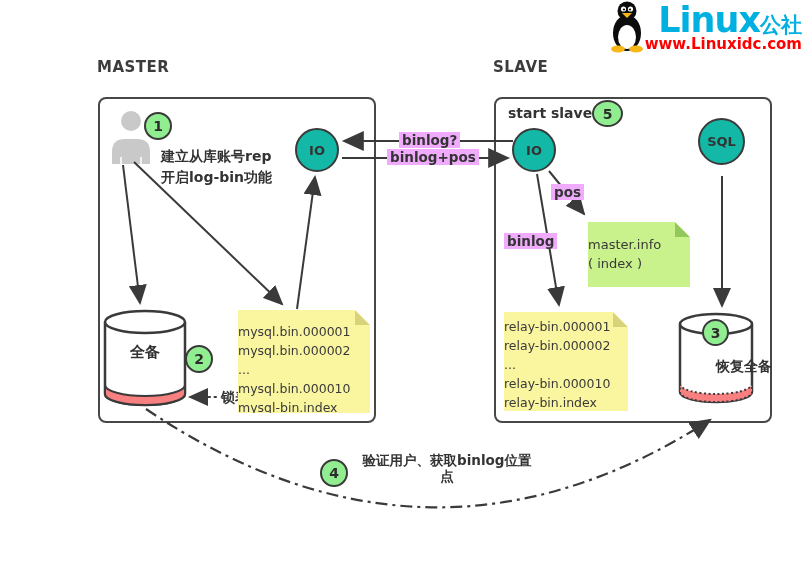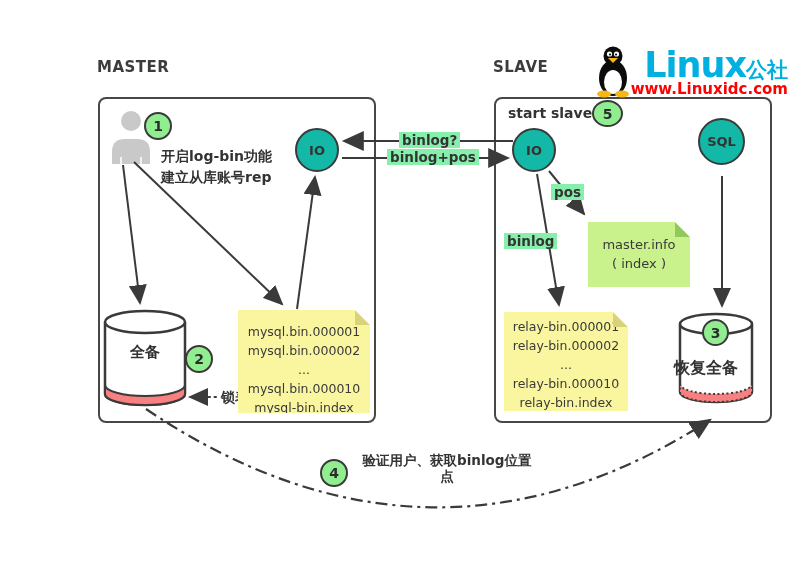--- a/index.html
+++ b/index.html
@@ -10,23 +10,23 @@
   *{box-sizing:border-box;margin:0;padding:0;}
   html,body{background:#fff;}
   body{font-family:"DejaVu Sans","Liberation Sans",sans-serif;color:#3a3a3a;}
   .canvas{position:relative;width:804px;height:584px;background:#fff;overflow:hidden;}
   svg.layer{position:absolute;left:0;top:0;z-index:1;}
   .abs{position:absolute;z-index:2;}
   .section-title{font-size:15px;font-weight:bold;letter-spacing:.5px;color:#3c3c3c;}
   .frame{border:2px solid #474747;border-radius:8px;background:transparent;z-index:0;position:absolute;}
   .node{background:#14b8a6;border:2px solid var(--line);border-radius:50%;display:flex;align-items:center;justify-content:center;font-weight:bold;font-size:13px;color:#333;}
   .badge{background:var(--accent_green);border:2px solid var(--line);border-radius:50%;display:flex;align-items:center;justify-content:center;font-weight:bold;font-size:14px;color:#2c2c2c;}
-  .linelabel{background:#86efac;padding:0 3px;font-weight:bold;font-size:13.5px;color:#333;white-space:nowrap;}
+  .linelabel{background:#f0abfc;padding:0 3px;font-weight:bold;font-size:13.5px;color:#333;white-space:nowrap;}
   .plain-bold{font-weight:bold;font-size:14px;color:#333;white-space:nowrap;}
-  .note{background:var(--note_yellow);text-align:center;font-size:12.5px;line-height:19px;color:#3a3a3a;clip-path:polygon(0 0,calc(100% - 15px) 0,100% 15px,100% 100%,0 100%);}
+  .note{background:var(--note_yellow);font-size:12.5px;line-height:19px;color:#3a3a3a;clip-path:polygon(0 0,calc(100% - 15px) 0,100% 15px,100% 100%,0 100%);}
   .note .fold{position:absolute;top:0;right:0;width:15px;height:15px;background:var(--note_yellow_fold);clip-path:polygon(0 0,100% 100%,0 100%);}
   .note.green{background:var(--note_green);font-size:13px;}
   .note.green .fold{background:var(--note_green_fold);}
   .db-label{font-size:15px;font-weight:600;color:#333;text-align:center;white-space:nowrap;}
   .bottom-text{text-align:center;font-weight:bold;font-size:13.5px;line-height:16px;color:#333;}
   .logo{display:flex;align-items:flex-start;}
   .logo-col{display:flex;flex-direction:column;align-items:flex-end;}
   .brand-row{display:flex;align-items:baseline;height:38px;}
   .brand{font-size:35px;font-weight:800;letter-spacing:-1px;color:var(--brand_cyan);line-height:38px;}
   .brand-suffix{font-size:21px;font-weight:bold;color:var(--brand_cyan);}
@@ -74,21 +74,21 @@
     <line x1="549" y1="171" x2="584" y2="214" stroke="#3a3a3a" stroke-width="2" marker-end="url(#ah)"></line>
     <line x1="537" y1="174" x2="559" y2="305" stroke="#3a3a3a" stroke-width="2" marker-end="url(#ah)"></line>
     <line x1="722" y1="176" x2="722" y2="306" stroke="#3a3a3a" stroke-width="2" marker-end="url(#ah)"></line>
     <line x1="216" y1="397" x2="190" y2="397" stroke="#3a3a3a" stroke-width="2" stroke-dasharray="1.5 4.5" stroke-linecap="round" marker-end="url(#ah)"></line>
     <path d="M146,409 Q430,600 710,420" fill="none" stroke="#3a3a3a" stroke-width="2.2" stroke-dasharray="12 5 3 5" marker-end="url(#ah)"></path>
   </svg>
 
   <div class="abs section-title" style="left:97px;top:58px;">MASTER</div>
   <div class="abs section-title" style="left:493px;top:58px;">SLAVE</div>
 
-  <div class="abs logo" style="right:16px;top:1px;margin-top:45px;">
+  <div class="abs logo" style="right:2px;top:1px;">
     <svg width="36" height="52" viewBox="0 0 36 52">
       <ellipse cx="18" cy="32" rx="14" ry="18" fill="#0c0c0c"></ellipse>
       <circle cx="18" cy="10" r="9.5" fill="#0c0c0c"></circle>
       <ellipse cx="18" cy="36" rx="9" ry="12" fill="#fff"></ellipse>
       <circle cx="14.5" cy="8" r="2.6" fill="#fff"></circle>
       <circle cx="21.5" cy="8" r="2.6" fill="#fff"></circle>
       <circle cx="15" cy="8.5" r="1.1" fill="#0c0c0c"></circle>
       <circle cx="21" cy="8.5" r="1.1" fill="#0c0c0c"></circle>
       <polygon points="13,12 23,12 18,17" fill="#f7b718"></polygon>
       <ellipse cx="9" cy="48" rx="7" ry="3.5" fill="#f7b718"></ellipse>
@@ -98,22 +98,22 @@
       <div class="brand-row">
         <span class="brand">Linux</span>
         <span class="brand-suffix">公社</span>
       </div>
       <div class="logo-url">www.Linuxidc.com</div>
     </div>
   </div>
 
   <div class="abs badge" style="left:144px;top:112px;width:28px;height:28px;">1</div>
   <div class="abs plain-bold" style="left:161px;top:146px;line-height:21px;">
+    <div>建立从库账号rep</div>
     <div>开启log-bin功能</div>
-    <div>建立从库账号rep</div>
   </div>
   <div class="abs node" style="left:295px;top:128px;width:44px;height:44px;">IO</div>
   <div class="abs db-label" style="left:121px;top:343px;width:48px;">全备</div>
   <div class="abs badge" style="left:185px;top:345px;width:28px;height:28px;">2</div>
   <div class="abs plain-bold" style="left:221px;top:389px;">锁表</div>
   <div class="abs note" style="left:238px;top:310px;width:132px;height:103px;padding-top:12px;">
     <span class="fold"></span>
     <div>mysql.bin.000001</div>
     <div>mysql.bin.000002</div>
     <div>...</div>
@@ -137,21 +137,21 @@
   </div>
   <div class="abs note" style="left:504px;top:312px;width:124px;height:99px;padding-top:5px;">
     <span class="fold"></span>
     <div>relay-bin.000001</div>
     <div>relay-bin.000002</div>
     <div>...</div>
     <div>relay-bin.000010</div>
     <div>relay-bin.index</div>
   </div>
   <div class="abs badge" style="left:702px;top:319px;width:27px;height:27px;">3</div>
-  <div class="abs db-label" style="left:672px;top:358px;width:68px;font-size:16px;">恢复全备</div>
+  <div class="abs db-label" style="left:710px;top:358px;width:68px;font-size:14px;">恢复全备</div>
 
   <div class="abs badge" style="left:320px;top:459px;width:28px;height:28px;">4</div>
   <div class="abs bottom-text" style="left:352px;top:452px;width:190px;">
     <div>验证用户、获取binlog位置</div>
     <div>点</div>
   </div>
 
 </div>
 
 </body></html>

